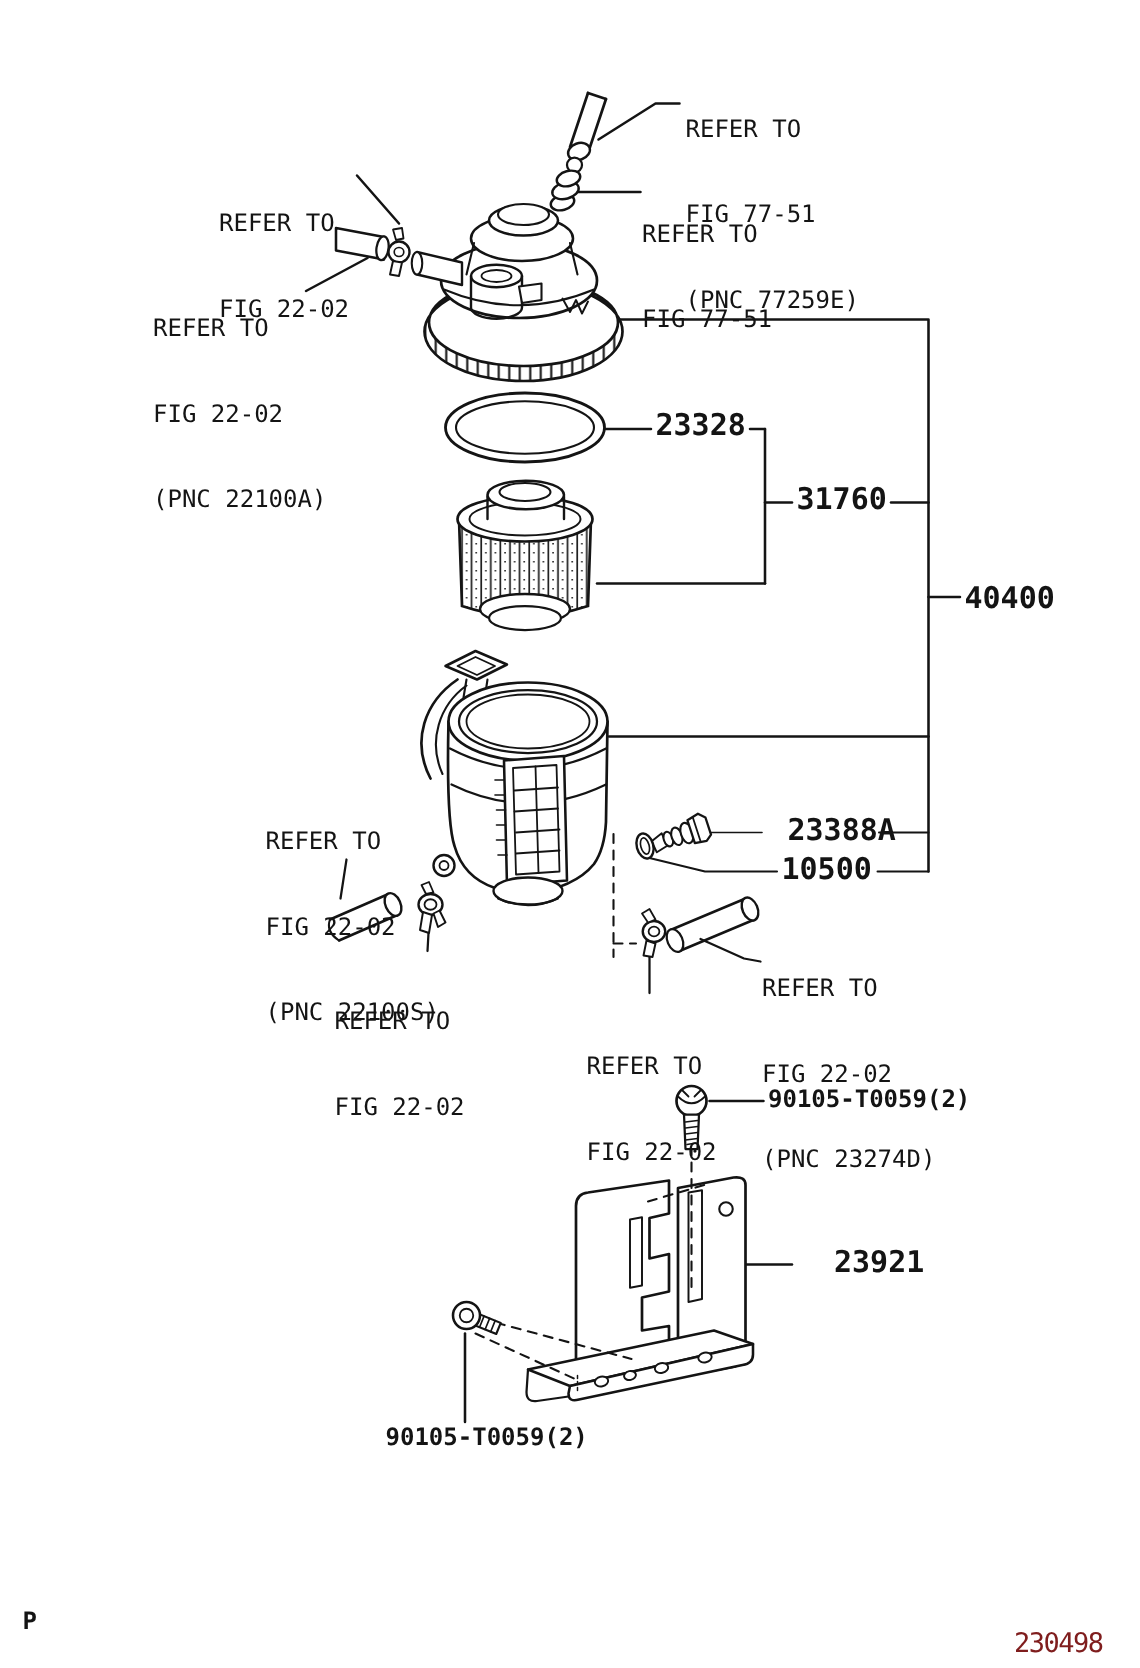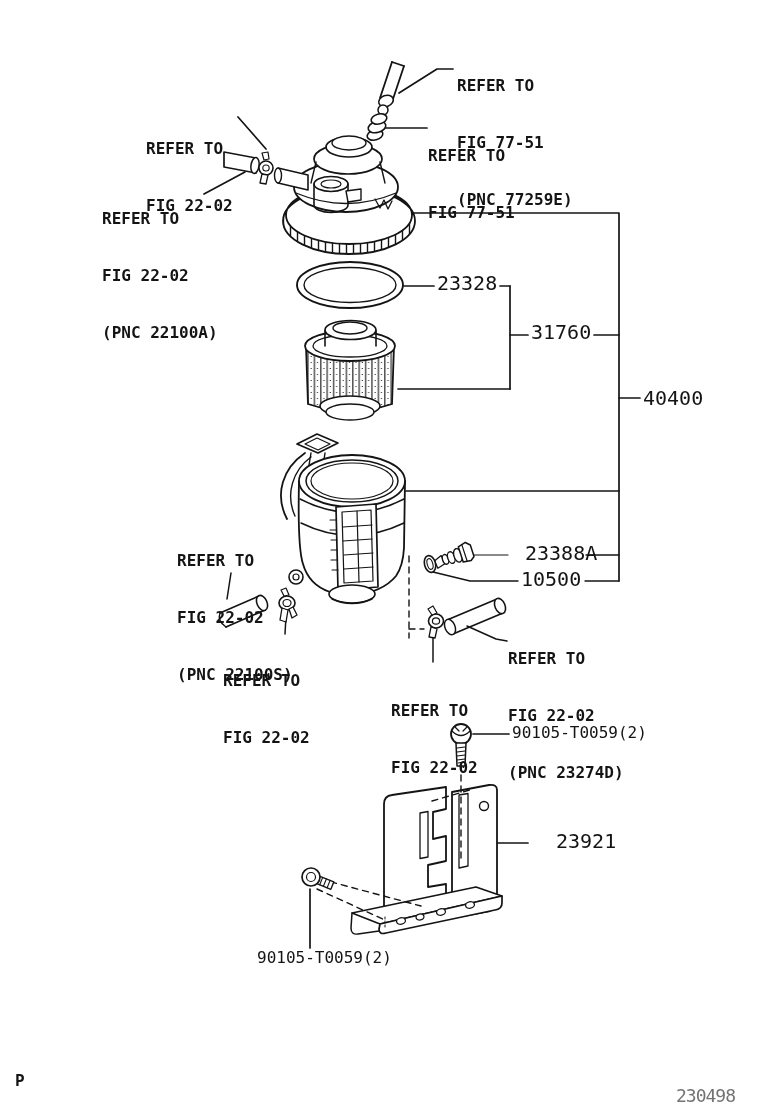--- a/index.html
+++ b/index.html
@@ -1,24 +1,24 @@
 <!DOCTYPE html>
 <html><head>
 <meta charset="utf-8">
 <style>
   html,body{margin:0;padding:0;background:#fff;}
   .page{position:relative;width:760px;height:1112px;background:#ffffff;overflow:hidden;
         font-family:"DejaVu Sans Mono","Liberation Mono",monospace;color:#141414;}
   .art{position:absolute;left:0;top:0;}
   .lbl{position:absolute;white-space:pre;}
-  .ref{font-size:16px;font-weight:700;line-height:19px;letter-spacing:0px;}
-  .part{font-size:20px;font-weight:400;line-height:20px;}
+  .ref{font-size:16px;font-weight:400;line-height:19px;letter-spacing:0px;}
+  .part{font-size:20px;font-weight:700;line-height:20px;}
   .part.small{font-size:16px;line-height:18px;}
   .footer-p{font-size:16px;font-weight:700;}
-  .footer-code{font-size:18px;font-weight:400;color:#737373;letter-spacing:-1px;}
+  .footer-code{font-size:18px;font-weight:400;color:#7f1d1d;letter-spacing:-1px;}
   svg .s{stroke:#141414;fill:none;stroke-linecap:round;stroke-linejoin:round;}
   svg .w{stroke:#141414;fill:#ffffff;stroke-linecap:round;stroke-linejoin:round;}
 </style>
 </head>
 <body>
 
 <div class="page">
 
   <svg class="art" width="760" height="1112" viewBox="0 0 760 1112">
     <defs>

